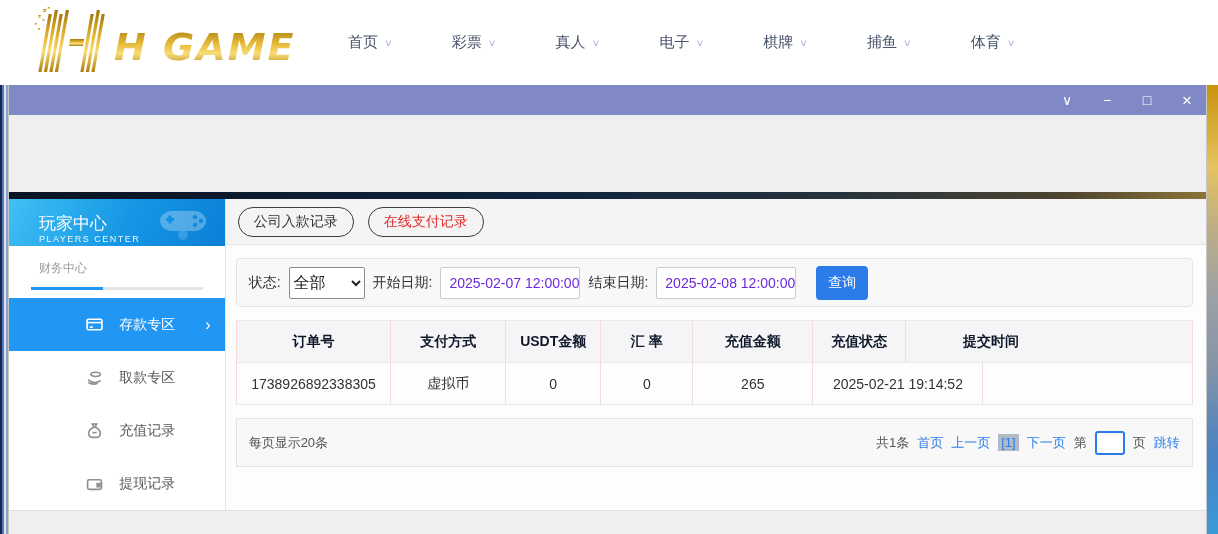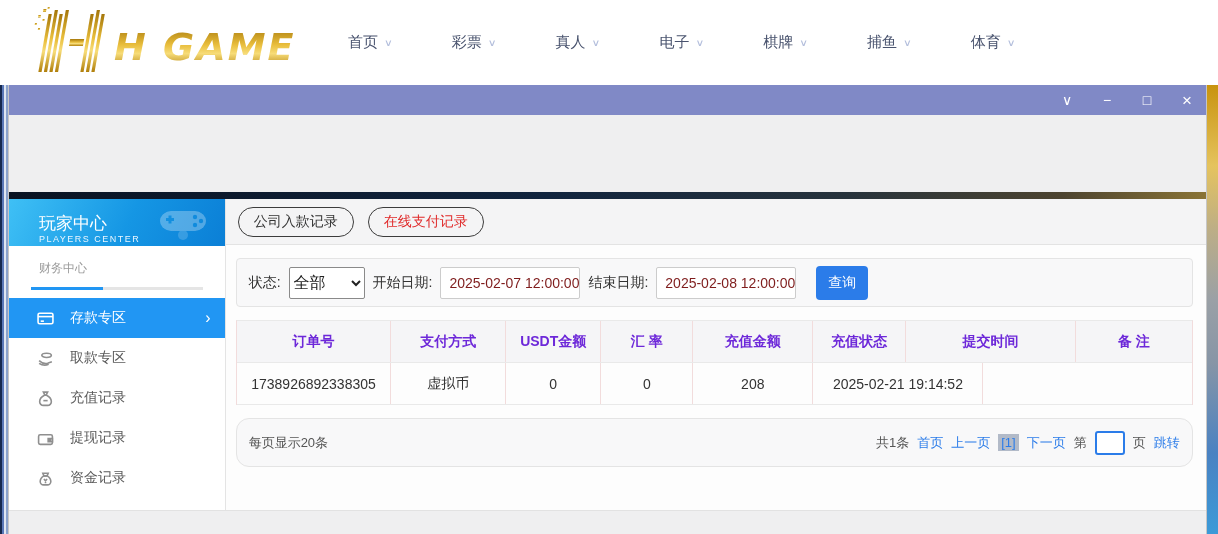--- a/index.html
+++ b/index.html
@@ -35,57 +35,57 @@
   
   .sidebar { width:217px; height:100%; background:#ffffff; border-right:1px solid #e4e4e4; position:relative; }
   .sb-header { position:relative; height:47px; background:linear-gradient(115deg,#3fc0f5 0%,#1596e4 55%,#0b7fd6 100%); padding:14px 0 0 30px; overflow:hidden; }
   .sb-title { color:#ffffff; font-size:17px; line-height:21px; }
   .sb-sub { color:#eaf6ff; font-size:9px; letter-spacing:1.5px; }
   .sb-pad { position:absolute; right:14px; top:4px; opacity:.28; }
   .sb-section { margin:14px 0 0 30px; font-size:12px; color:#9a9a9a; }
   .sb-rule { margin:10px 0 0 22px; width:172px; height:3px;
     background:linear-gradient(90deg,#2196f3 0 42%,#e5e5e5 42% 100%); }
   .sb-menu { margin-top:8px; }
-  .sb-item { position:relative; height:40px; display:flex; align-items:center; color:#5a5a5a; font-size:14px; cursor:pointer; }
+  .sb-item { position:relative; height:53px; display:flex; align-items:center; color:#5a5a5a; font-size:14px; cursor:pointer;justify-content:center; }
   .sb-item .sb-ico { margin:0 16px 0 28px; width:17px; height:17px; color:#8f8f8f; display:flex; align-items:center; }
   .sb-item.active { background:#2196f3; color:#ffffff; }
   .sb-item.active .sb-ico { color:#ffffff; }
   .sb-arrow { position:absolute; right:14px; font-size:16px; color:#ffffff; }
 
   
   .main { position:relative; width:982px; height:100%; background:#fdfdfd; }
   .tabrow { position:absolute; left:0; top:0; right:0; height:46px; background:#f4f4f5;
     border-bottom:1px solid #e3e3e3; display:flex; align-items:center; gap:14px; padding-left:12px; }
   .tab { height:30px; padding:0 15px; border:1px solid #3c3c3c; border-radius:16px; background:transparent;
     display:flex; align-items:center; font-size:14px; color:#333333; cursor:pointer; }
   .tab.active { color:#e02b2b; }
 
   .filterbox { position:absolute; left:10px; top:59px; width:957px; height:49px; background:#f8f8f9;
     border:1px solid #e4e4e4; border-radius:4px; display:flex; align-items:center; gap:8px; padding-left:12px; }
   .f-label { font-size:14px; color:#333333; }
   .f-select { width:76px; height:32px; font-size:16px; color:#222; border:1px solid #8a8a8a; border-radius:2px; background:#fff;
     font-family:"Liberation Sans","DejaVu Sans",sans-serif; }
-  .f-input { width:140px; height:32px; border:1px solid #cccccc; border-radius:2px; font-size:14px; color:#7f1d1d;
+  .f-input { width:140px; height:32px; border:1px solid #cccccc; border-radius:2px; font-size:14px; color:#6d28d9;
     padding-left:8px; background:#fff; font-family:"Liberation Sans","DejaVu Sans",sans-serif; }
   .f-btn { margin-left:12px; width:52px; height:34px; background:#2b7ce9; color:#ffffff; font-size:14px;
     border:none; border-radius:4px; cursor:pointer; font-family:"Liberation Sans","DejaVu Sans",sans-serif; }
 
   .tbl { position:absolute; left:10px; top:121px; width:957px;
     border-top:1px solid #e9e9e9; border-left:1px solid #f2dcdc; border-right:1px solid #f2dcdc; }
   .tr { display:flex; height:42px; border-bottom:1px solid #e9e9e9; }
   .tr.head { background:#f5f5f7; }
   .td { display:flex; align-items:center; justify-content:center; font-size:14px; color:#333333;
     border-right:1px solid #f2dcdc; overflow:hidden; white-space:nowrap; }
   .td:last-child { border-right:none; }
-  .tr.head .td { font-weight:bold; color:#6d28d9; }
+  .tr.head .td { font-weight:bold; color:#0f172a; }
   .c0{width:16.2%;} .c1{width:12%;} .c2{width:10%;} .c3{width:9.6%;text-align:center;}
   .c4{width:12.6%;} .c5{width:9.7%;} .c6{width:17.8%;} .c7{width:12.1%;}
 
   .pagebox { position:absolute; left:10px; top:219px; width:957px; height:49px; background:#f8f8f9;
-    border:1px solid #e4e4e4; border-radius:13px; display:flex; align-items:center; padding:0 12px; }
+    border:1px solid #e4e4e4; border-radius:0; display:flex; align-items:center; padding:0 12px; }
   .pg-size { font-size:13px; color:#555555; }
   .pg-right { margin-left:auto; display:flex; align-items:center; gap:8px; font-size:13px; }
   .pg-total { color:#555555;margin-left:12px; }
   .pg-link { color:#2b7ce9; cursor:pointer; text-decoration:none; }
   .pg-cur { color:#2b7ce9; background:#b2bac8; padding:1px 3px; }
   .pg-text { color:#555555; }
   .pg-input { width:30px; height:24px; border:2px solid #2b7ce9; border-radius:3px; background:#fff; }
 </style>
 </head>
 <body>
@@ -262,28 +262,27 @@
 
       <div class="tbl">
         <div class="tr head">
           <div class="td c0">订单号</div>
           <div class="td c1">支付方式</div>
           <div class="td c2">USDT金额</div>
           <div class="td c3">汇 率</div>
           <div class="td c4">充值金额</div>
           <div class="td c5">充值状态</div>
           <div class="td c6">提交时间</div>
-          <div class="td c7">备 注</div>
         </div>
         <div class="tr">
           <div class="td c0">1738926892338305</div>
           <div class="td c1">虚拟币</div>
           <div class="td c2">0</div>
           <div class="td c3">0</div>
-          <div class="td c4">208</div>
+          <div class="td c4">265</div>
           <div class="td c6">2025-02-21 19:14:52</div>
           <div class="td c7"></div>
         </div>
       </div>
 
       <div class="pagebox">
         <span class="pg-size">每页显示20条</span>
         <div class="pg-right">
           <span class="pg-total">共1条</span>
           <a class="pg-link">首页</a>

